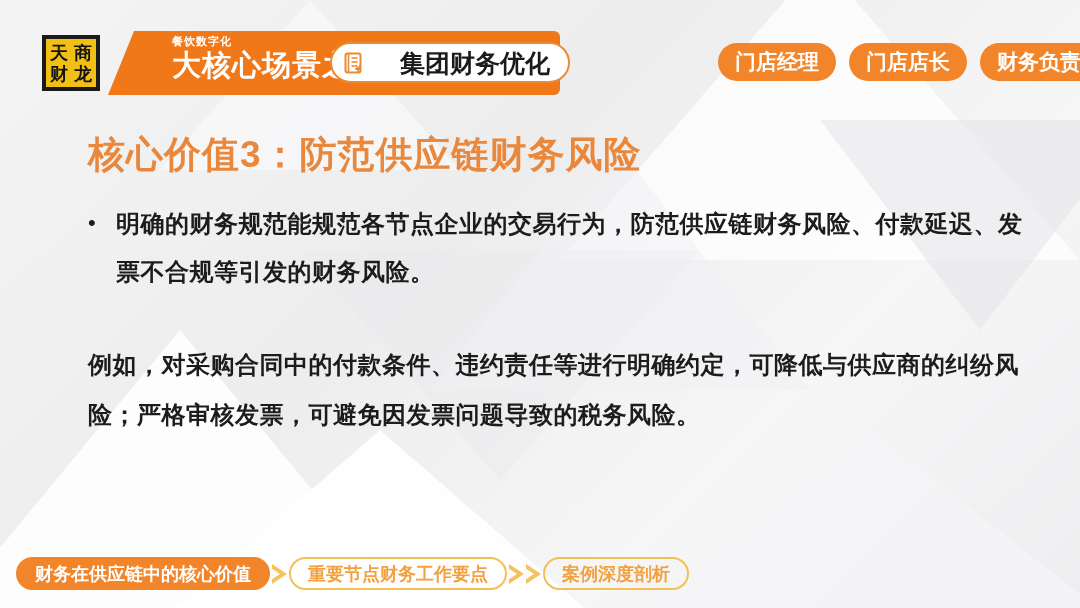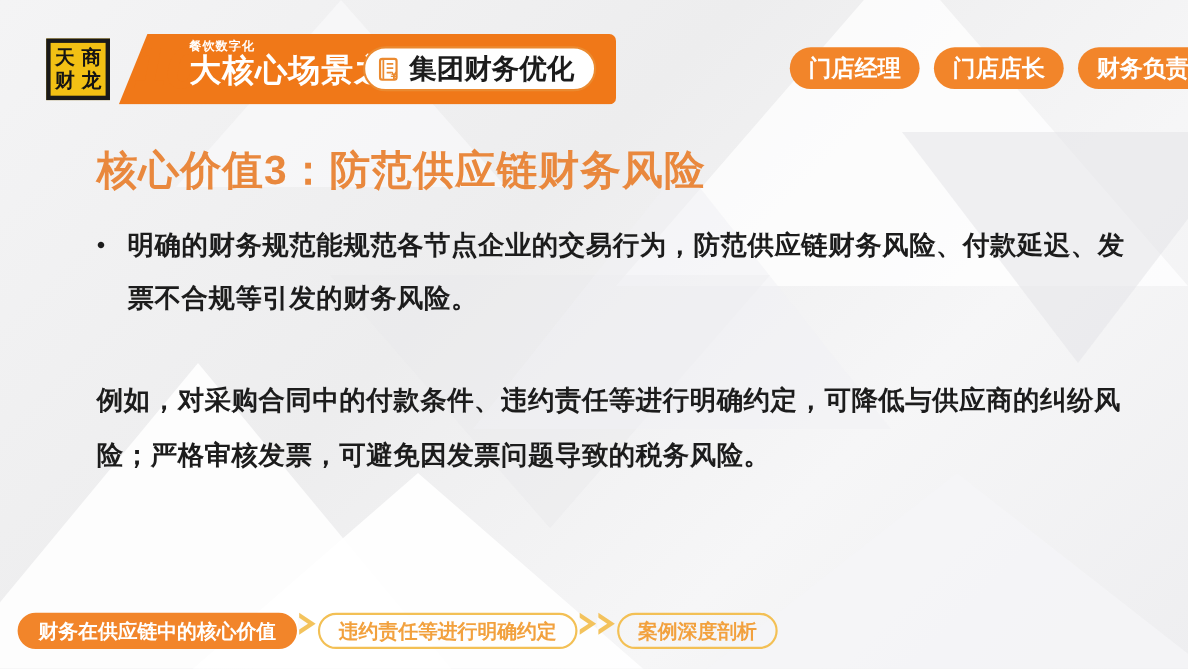--- a/index.html
+++ b/index.html
@@ -151,20 +151,21 @@
     gap: 8px;
     z-index: 8;
     box-sizing: border-box;
   }
   .white-pill .label {
     font-size: 25px;
     font-weight: bold;
     color: #1b1b1b;
     white-space: nowrap;
     line-height: 30px;
+    margin-left: 28px;
   }
   .ledger-icon { display: block; }
   .audience-label {
     position: absolute;
     left: 565px;
     top: 18px;
     font-size: 22px;
     font-weight: bold;
     color: #1b1b1b;
     white-space: nowrap;
@@ -240,20 +241,21 @@
     letter-spacing: 0.5px;
     z-index: 4;
   }
 
   
   .bottom-nav {
     position: absolute;
     left: 16px;
     bottom: 18px;
     display: flex;
+    align-items: center;
     gap: 2px;
     z-index: 6;
   }
   .nav-pill {
     height: 33px;
     padding: 0 17px;
     border-radius: 17px;
     display: flex;
     align-items: center;
     font-size: 18px;
@@ -348,19 +350,19 @@
   <div class="bullet-row">
     <div class="bullet-dot">•</div>
     <div class="bullet-text">明确的财务规范能规范各节点企业的交易行为，防范供应链财务风险、付款延迟、发票不合规等引发的财务风险。</div>
   </div>
 
   <div class="para">例如，对采购合同中的付款条件、违约责任等进行明确约定，可降低与供应商的纠纷风险；严格审核发票，可避免因发票问题导致的税务风险。</div>
 
   <div class="bottom-nav">
     <div class="nav-pill active">财务在供应链中的核心价值</div>
     <div class="nav-sep"></div>
-    <div class="nav-pill inactive">违约责任等进行明确约定</div>
+    <div class="nav-pill inactive">重要节点财务工作要点</div>
     <div class="nav-sep"></div>
     <div class="nav-sep"></div>
     <div class="nav-pill inactive">案例深度剖析</div>
   </div>
 
 </div>
 
 </body></html>

